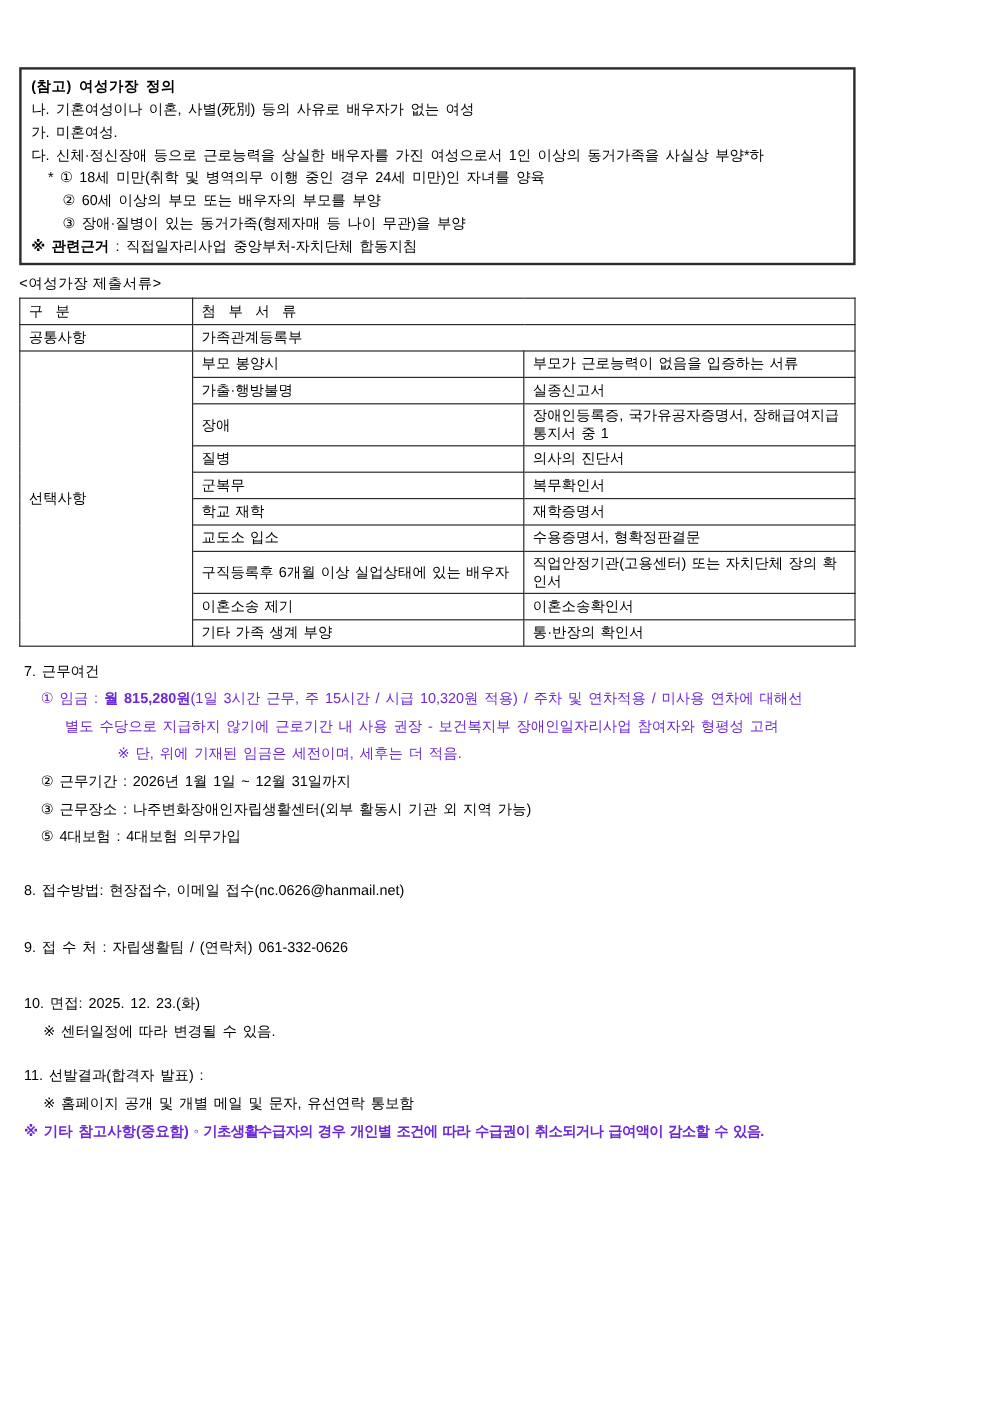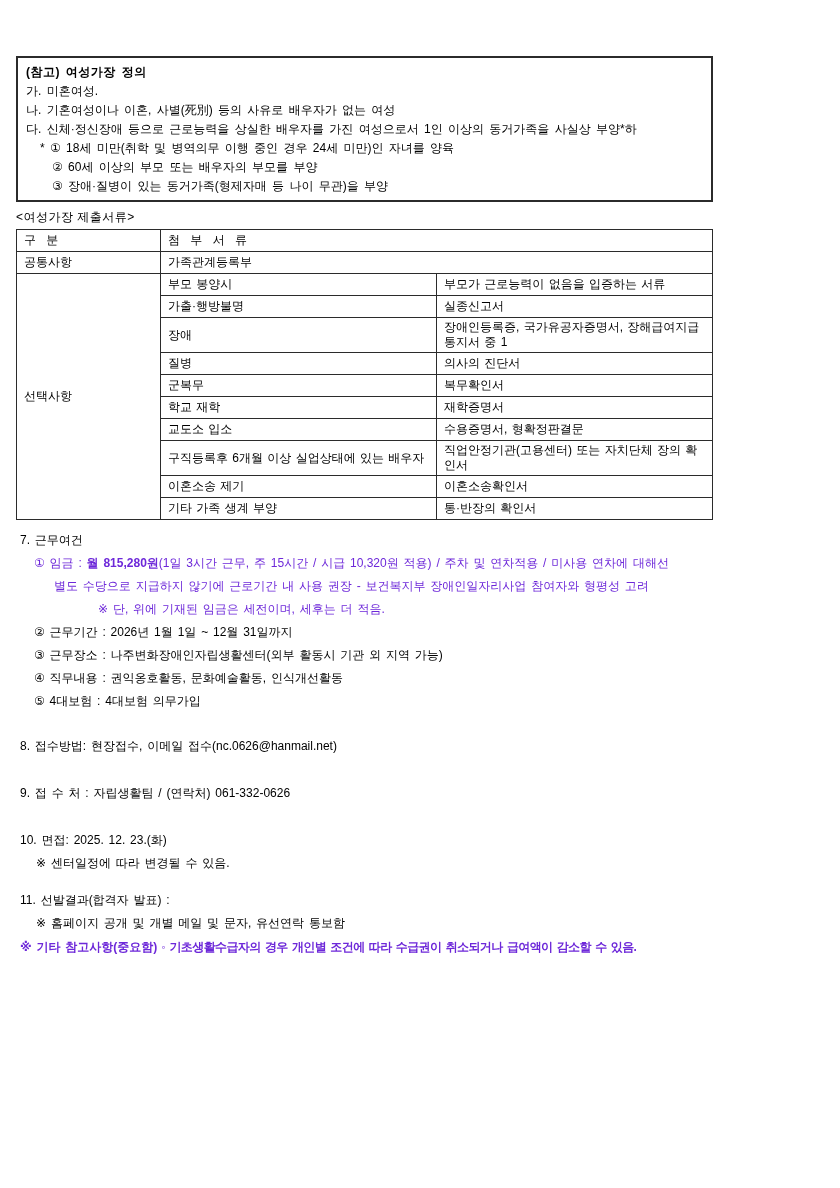--- a/index.html
+++ b/index.html
@@ -68,26 +68,27 @@
   .footer-rest { letter-spacing: -0.6px; }
 </style>
 </head>
 <body>
 
 <div class="page">
   <div class="content">
 
     <div class="ref-box">
       <div class="title">(참고) 여성가장 정의</div>
+      <div class="ind-hang">나. 기혼여성이나 이혼, 사별(死別) 등의 사유로 배우자가 없는 여성</div>
       <div class="ind-hang">가. 미혼여성.</div>
-      <div class="ind-hang">나. 기혼여성이나 이혼, 사별(死別) 등의 사유로 배우자가 없는 여성</div>
       <div class="ind-hang">다. 신체·정신장애 등으로 근로능력을 상실한 배우자를 가진 여성으로서 1인 이상의 동거가족을 사실상 부양*하</div>
       <div class="ind-sub">* ① 18세 미만(취학 및 병역의무 이행 중인 경우 24세 미만)인 자녀를 양육</div>
       <div class="ind-sub2">② 60세 이상의 부모 또는 배우자의 부모를 부양</div>
       <div class="ind-sub2">③ 장애·질병이 있는 동거가족(형제자매 등 나이 무관)을 부양</div>
+      <div><span class="basis-label">※ 관련근거</span><span> : 직접일자리사업 중앙부처-자치단체 합동지침</span></div>
     </div>
 
     <div class="table-caption">&lt;여성가장 제출서류&gt;</div>
 
     <table class="docs">
       <tbody>
           <tr>
         <th class="w-cat">구 분</th>
         <th colspan="2">첨 부 서 류</th>
       </tr>
@@ -140,21 +141,20 @@
       </table>
 
     <div class="sections">
 
       <div class="ml-head">7. 근무여건</div>
       <div class="ml-item red"><span>① 임금 : </span><span class="bold">월 815,280원</span><span>(1일 3시간 근무, 주 15시간 / 시급 10,320원 적용) / 주차 및 연차적용 / 미사용 연차에 대해선</span></div>
       <div class="ml-wrap red">별도 수당으로 지급하지 않기에 근로기간 내 사용 권장 - 보건복지부 장애인일자리사업 참여자와 형평성 고려</div>
       <div class="ml-note red">※ 단, 위에 기재된 임금은 세전이며, 세후는 더 적음.</div>
       <div class="ml-item">② 근무기간 : 2026년 1월 1일 ~ 12월 31일까지</div>
       <div class="ml-item">③ 근무장소 : 나주변화장애인자립생활센터(외부 활동시 기관 외 지역 가능)</div>
-      <div class="ml-item">④ 직무내용 : 권익옹호활동, 문화예술활동, 인식개선활동</div>
       <div class="ml-item">⑤ 4대보험 : 4대보험 의무가입</div>
 
       <div class="ml-head gap-lg">8. 접수방법: 현장접수, 이메일 접수(nc.0626@hanmail.net)</div>
 
       <div class="ml-head gap-md">9. 접 수 처 : 자립생활팀 / (연락처) 061-332-0626</div>
 
       <div class="ml-head gap-md">10. 면접: 2025. 12. 23.(화)</div>
       <div class="ml-sub">※ 센터일정에 따라 변경될 수 있음.</div>
 
       <div class="ml-head gap-sm">11. 선발결과(합격자 발표) :</div>

